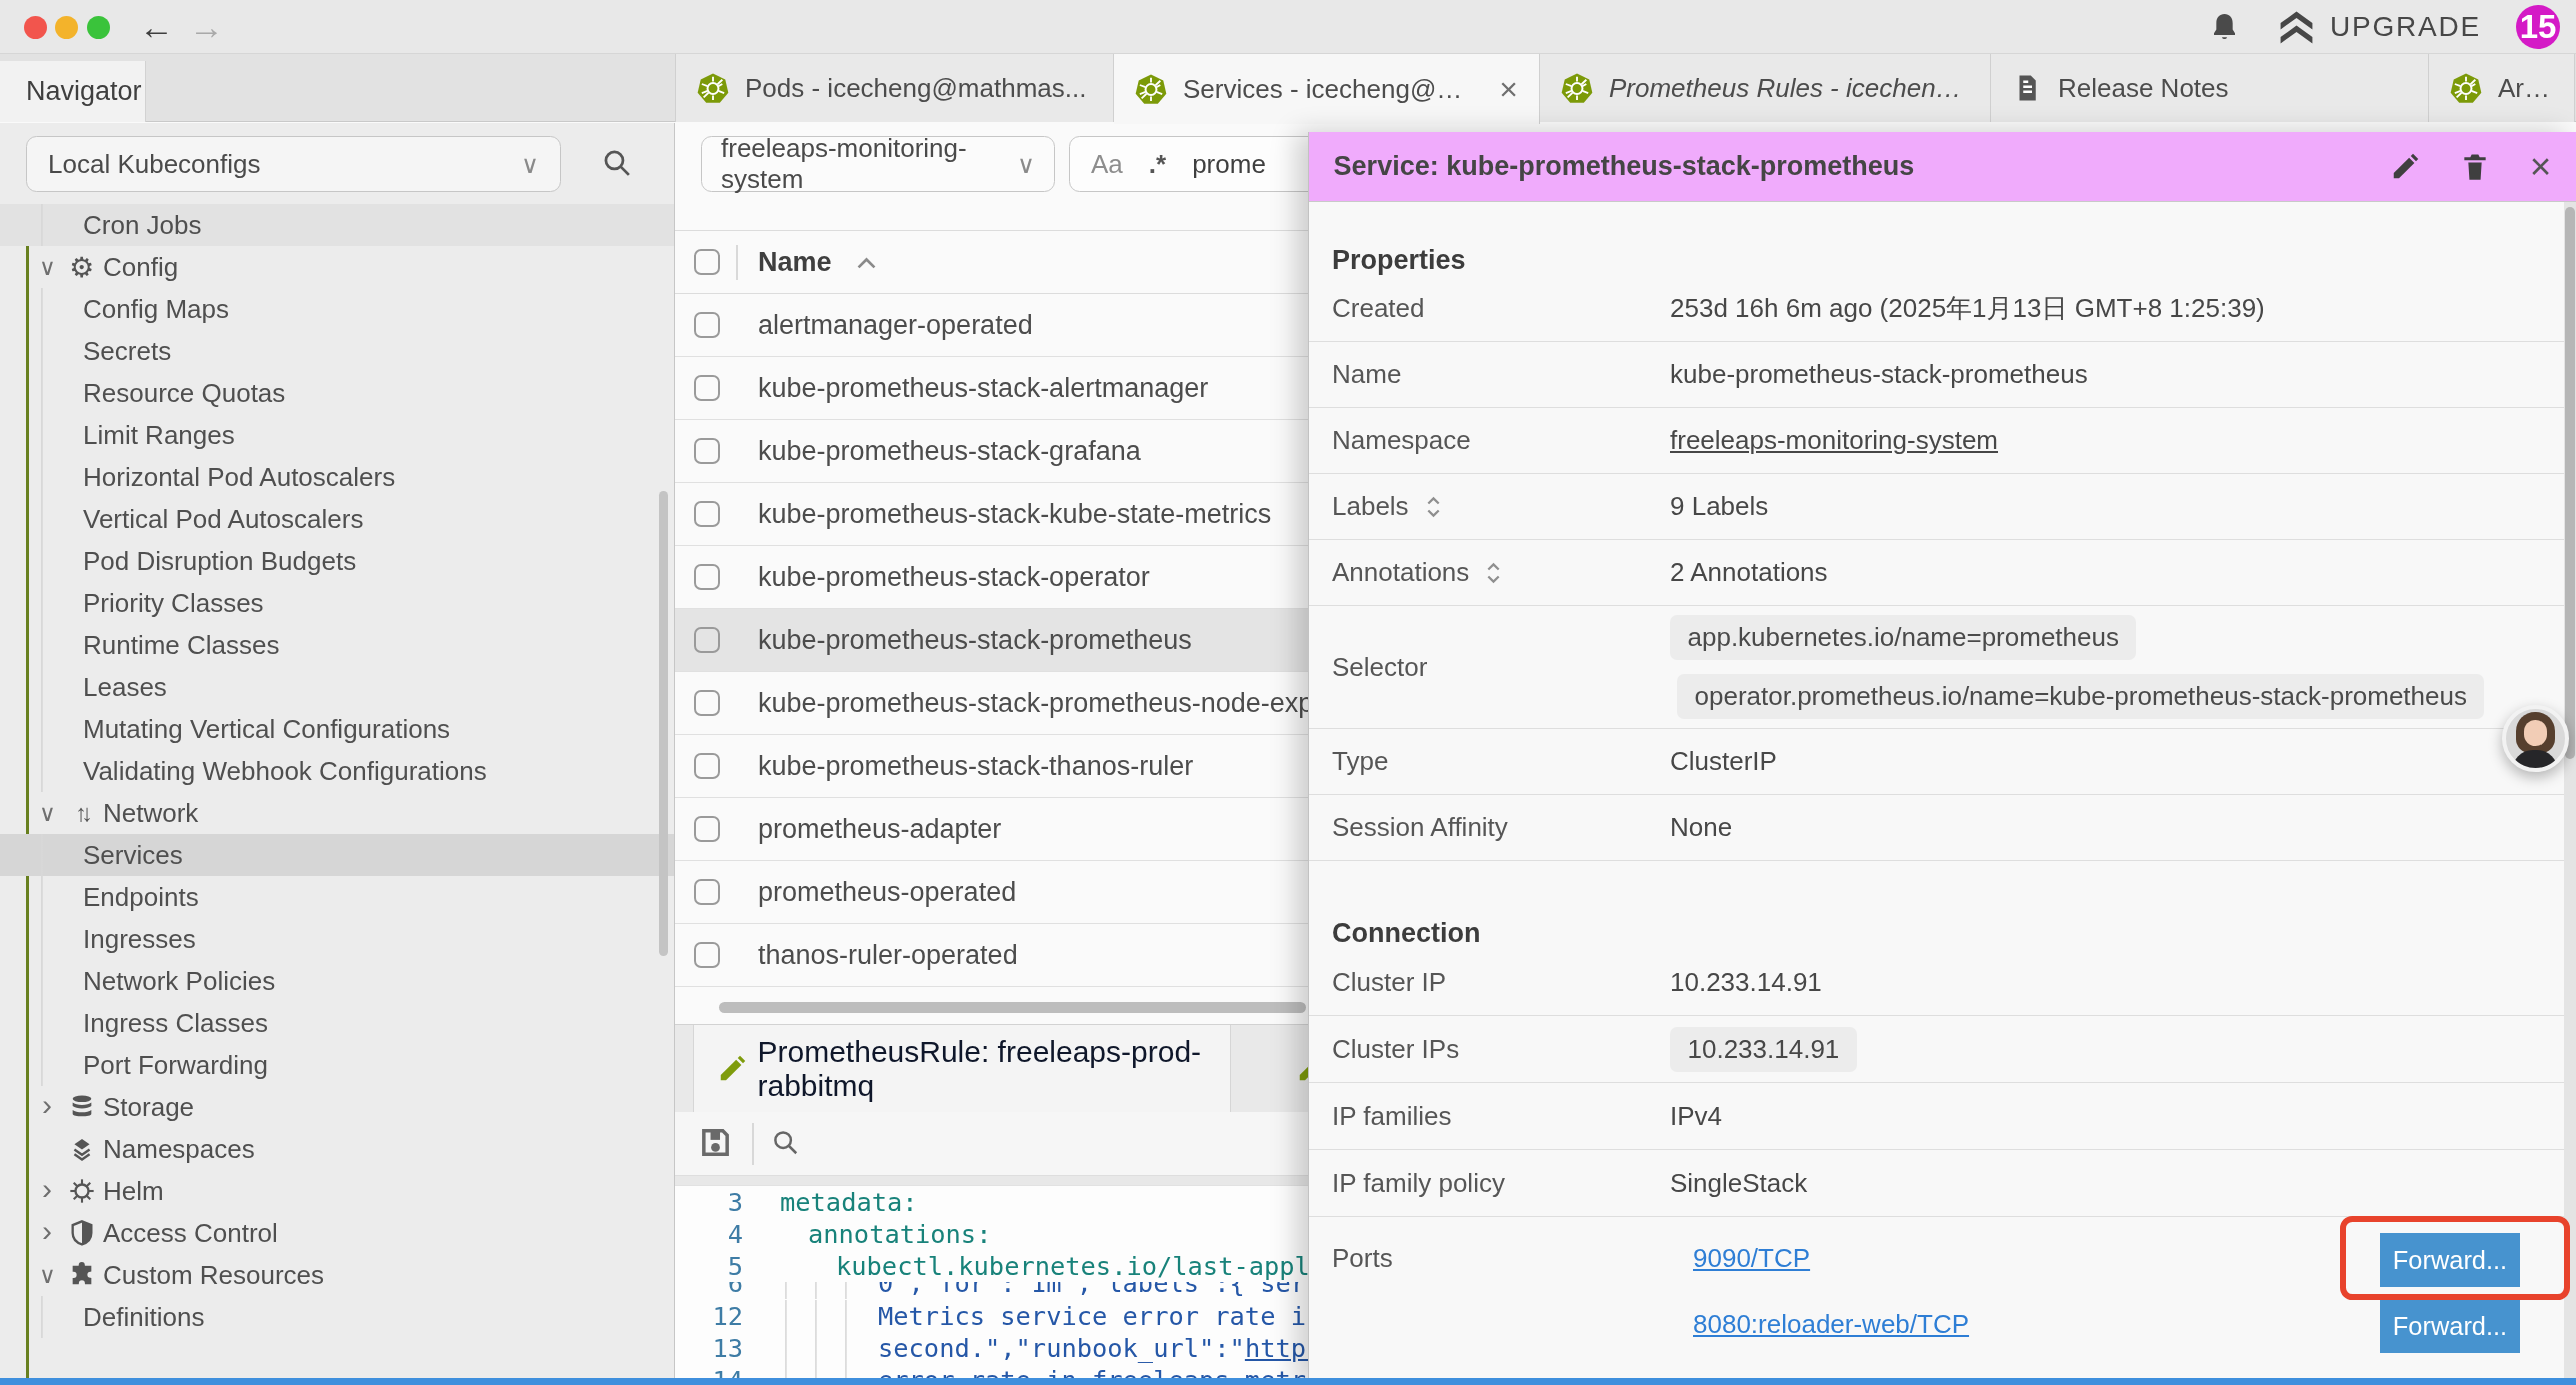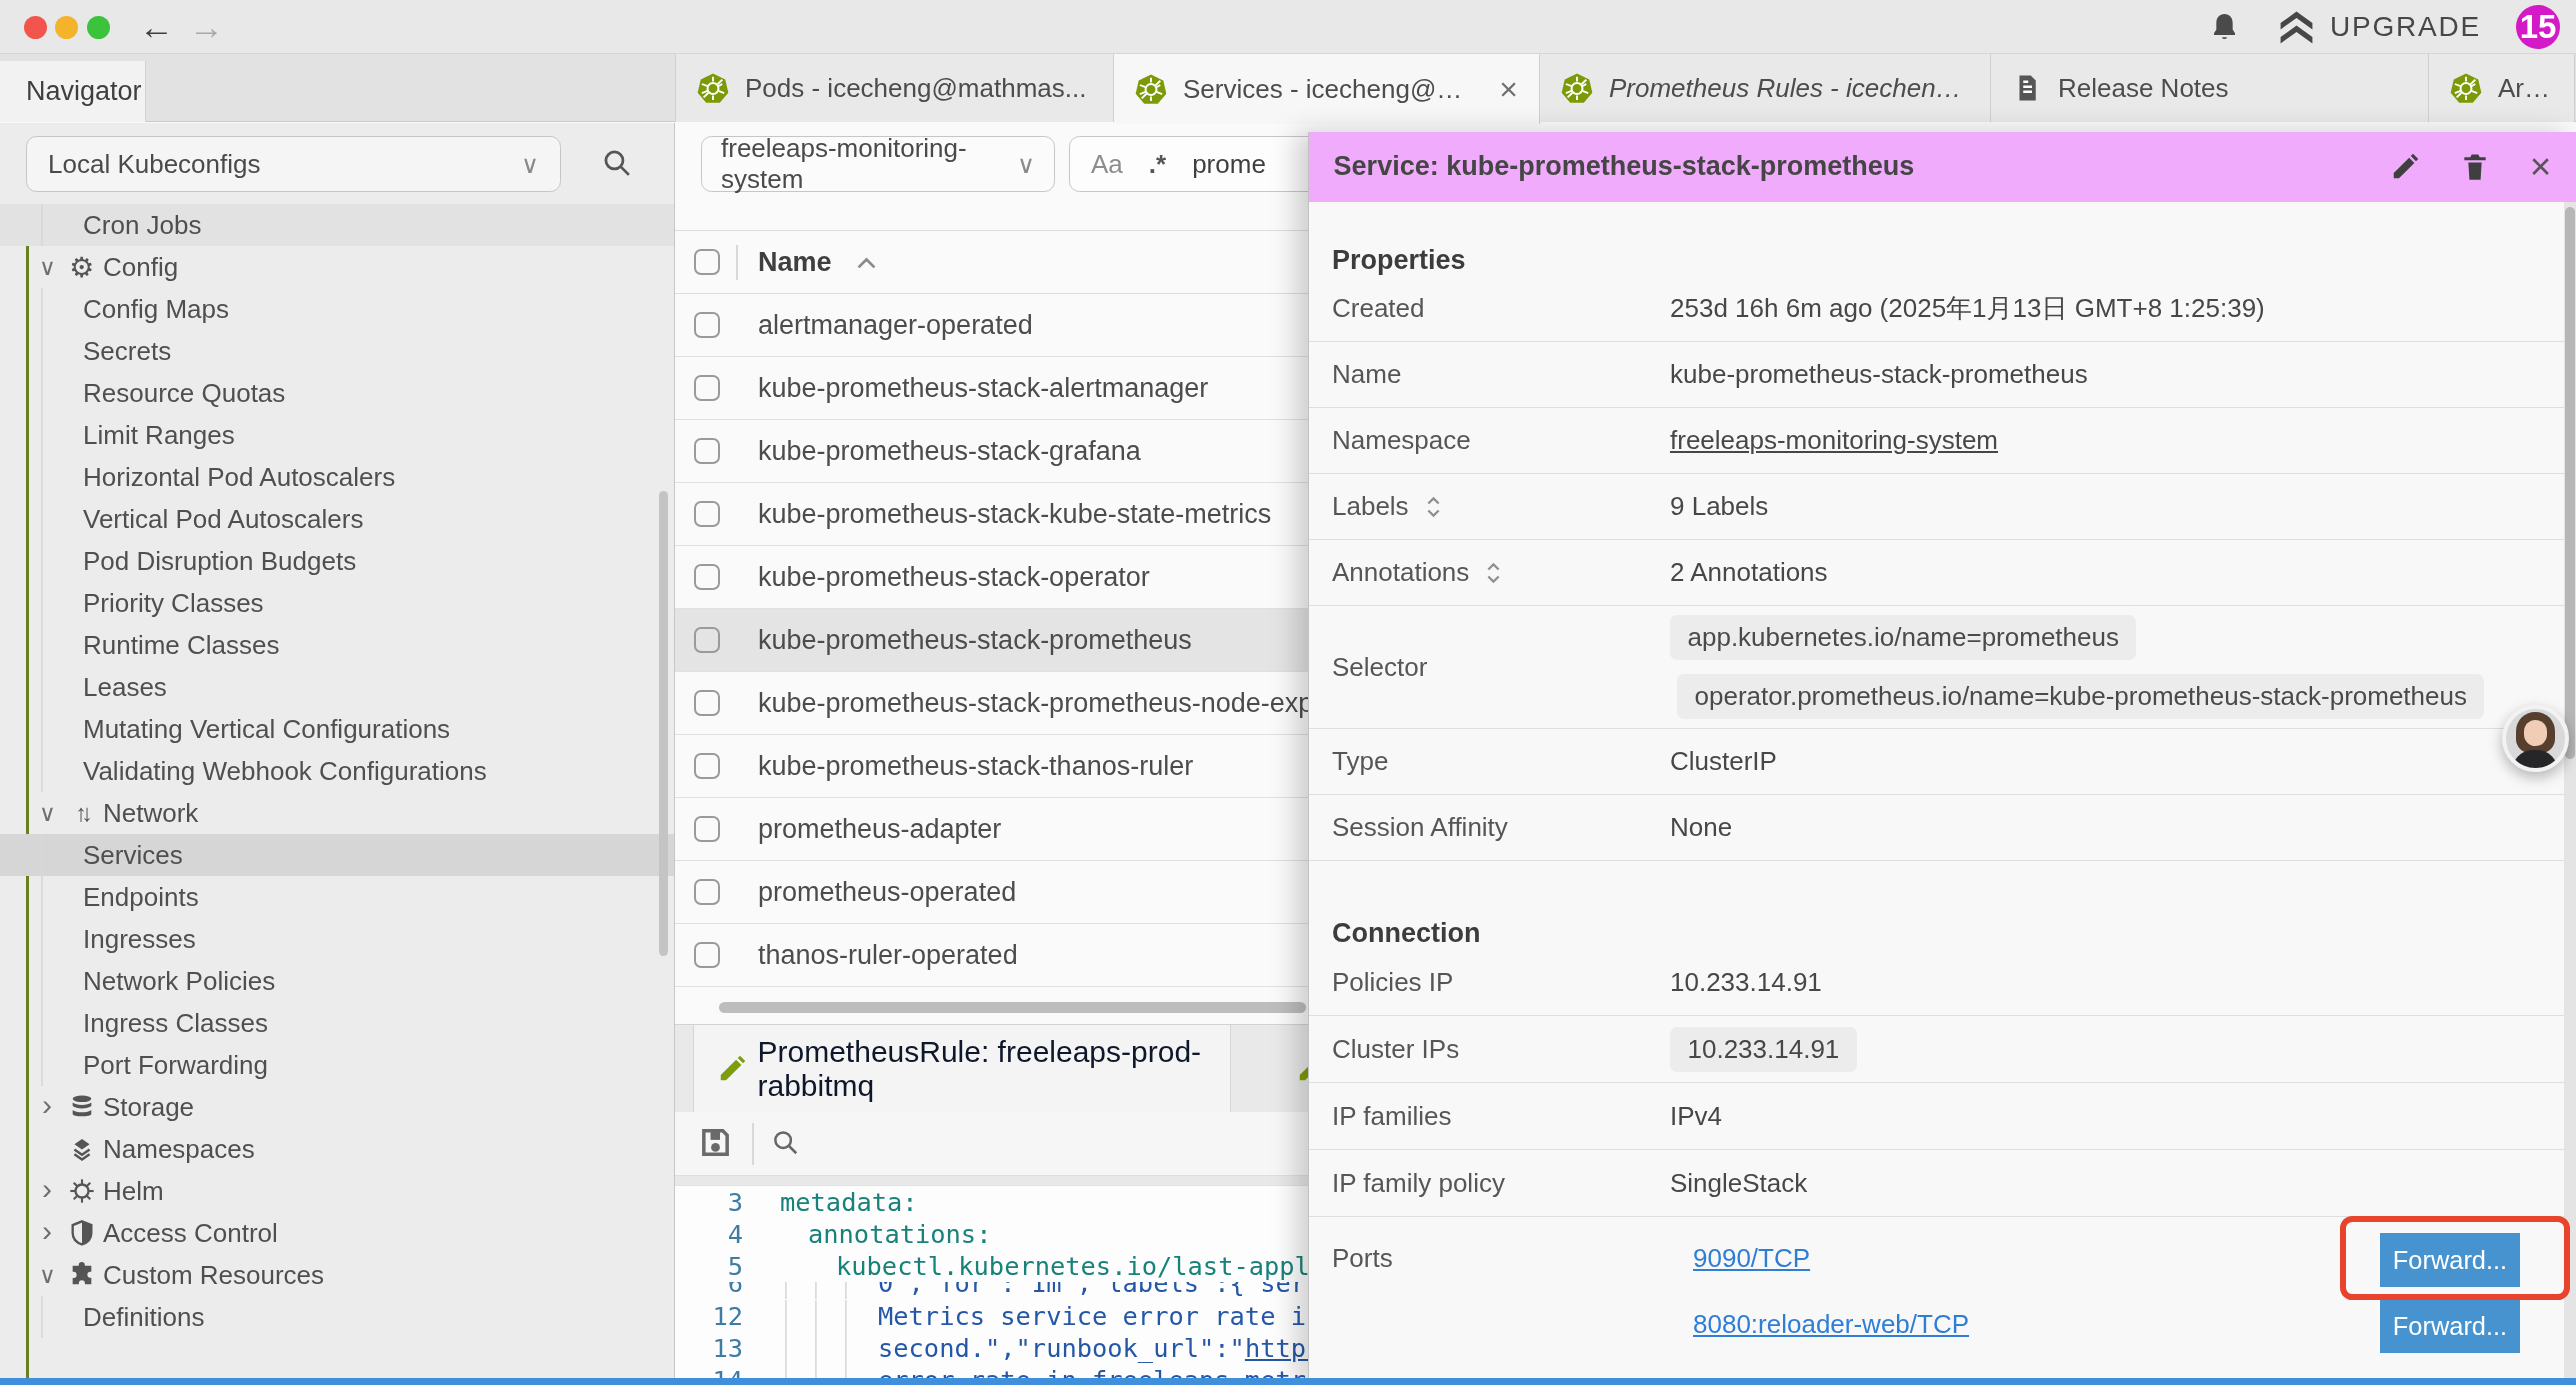--- a/index.html
+++ b/index.html
@@ -594,21 +594,21 @@
             <span>Session Affinity</span>
           </span>
           <span class="pvalue">None</span>
         </div>
       </div>
     <div class="gap"></div>
     <div class="sec-h">Connection</div>
     <div id="conn">
         <div class="prow h76">
           <span class="plabel">
-            <span>Policies IP</span>
+            <span>Cluster IP</span>
           </span>
           <span class="pvalue">10.233.14.91</span>
         </div>
         <div class="prow h76">
           <span class="plabel">
             <span>Cluster IPs</span>
           </span>
           <span class="pvalue chip">10.233.14.91</span>
         </div>
         <div class="prow h76">

